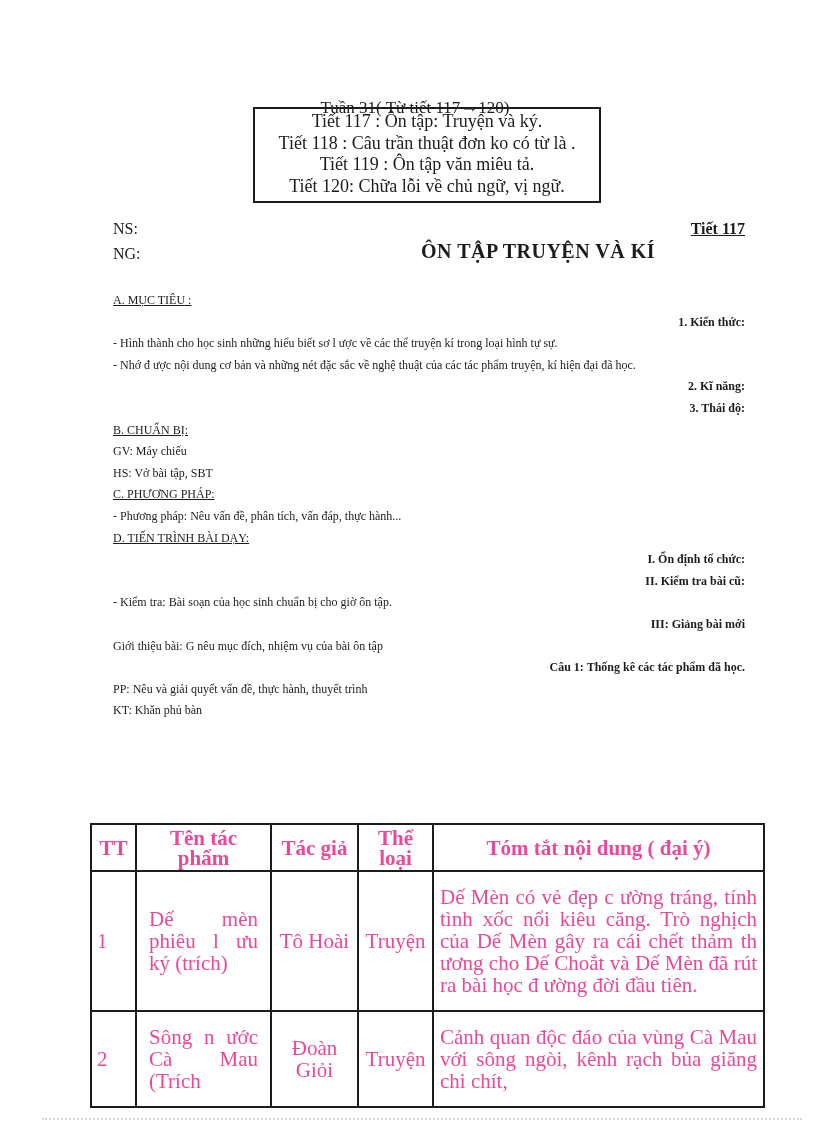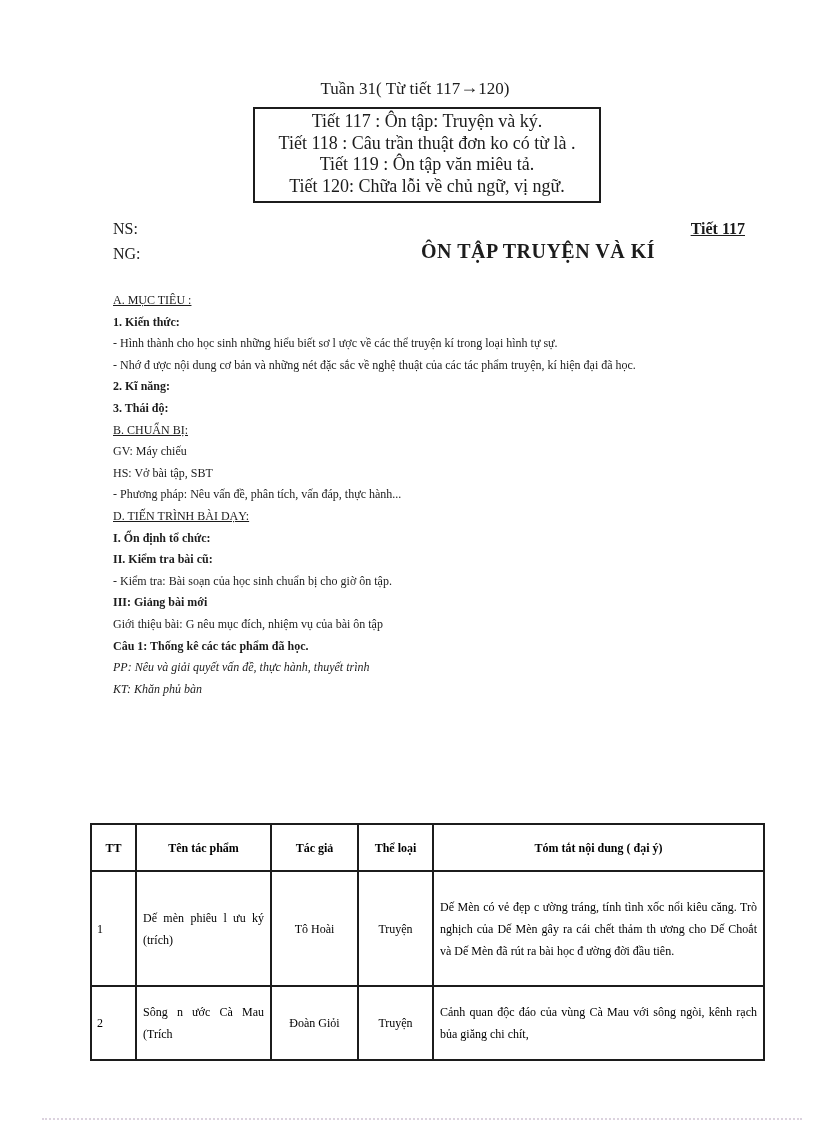--- a/index.html
+++ b/index.html
@@ -7,21 +7,21 @@
     position:relative;
     width:816px;height:1123px;
     background:#ffffff;
     font-family:"Liberation Serif","DejaVu Serif",serif;
     color:#1c1c1c;
     overflow:hidden;
     margin:0 auto;
   }
   
   .week-title{
-    position:absolute;top:76px;left:0;width:100%;
+    position:absolute;top:95px;left:0;width:100%;
     text-align:center;text-indent:14px;
     font-size:17px;line-height:22px;
   }
   .week-title .arrow{font-size:18px;vertical-align:1px;}
   
   .schedule-box{
     position:absolute;top:107px;left:253px;width:348px;
     border:2px solid #1c1c1c;box-sizing:border-box;
     padding:2px 2px 4px 2px;
   }
@@ -38,42 +38,42 @@
     font-weight:bold;font-size:20px;white-space:nowrap;letter-spacing:.5px;
   }
   
   .body-text{
     position:absolute;top:290px;left:113px;width:632px;
     font-size:12px;line-height:21.6px;
   }
   .line{margin:0;}
   .line.justify{text-align:justify;}
   .u{text-decoration:underline;}
-  .b{font-weight:bold;}
-  .i{font-style:italic;}
+  .b{font-weight:bold;text-align:right;}
+  .i{}
   
   .lesson-table{
     position:absolute;top:823px;left:90px;
     border-collapse:collapse;table-layout:fixed;width:673px;
-    font-size:12px;line-height:22px;color:#000000;
+    font-size:21px;line-height:22px;color:#ec4899;
   }
   .lesson-table td,.lesson-table th{
     border:2px solid #1c1c1c;
     padding:1px 5px;box-sizing:border-box;
     vertical-align:middle;font-weight:normal;
   }
   .lesson-table th{font-weight:bold;text-align:center;height:47px;line-height:20px;}
   .col-tt{width:45px;}
   .col-ten{width:135px;}
   .col-tacgia{width:87px;}
   .col-theloai{width:75px;}
   .col-tomtat{width:331px;}
   .row-1 td{height:115px;}
   .row-2 td{height:46px;}
-  td.cell-ten{text-align:justify;padding:1px 6px;}
+  td.cell-ten{text-align:justify;padding:1px 12px;}
   td.cell-tacgia,td.cell-theloai{text-align:center;}
   td.cell-tomtat{text-align:justify;padding:14px 6px;}
   
   .bottom-dotted{
     position:absolute;top:1118px;left:42px;right:14px;height:0;
     border-top:2px dotted #cfc3d4;opacity:.75;
   }
 </style>
 </head>
 <body>
@@ -103,20 +103,21 @@
   <div class="body-text">
     <p class="line u">A. MỤC TIÊU :</p>
     <p class="line b">1. Kiến thức:</p>
     <p class="line justify">- Hình thành cho học sinh những hiểu biết sơ l ược về các thể truyện kí trong loại hình tự sự.</p>
     <p class="line justify">- Nhớ đ ược nội dung cơ bản và những nét đặc sắc về nghệ thuật của các tác phẩm truyện, kí hiện đại đã học.</p>
     <p class="line b">2. Kĩ năng:</p>
     <p class="line b">3. Thái độ:</p>
     <p class="line u">B. CHUẨN BỊ:</p>
     <p class="line">GV: Máy chiếu</p>
     <p class="line">HS: Vở bài tập, SBT</p>
+    <p class="line u">C. PHƯƠNG PHÁP:</p>
     <p class="line">- Phương pháp: Nêu vấn đề, phân tích, vấn đáp, thực hành...</p>
     <p class="line u">D. TIẾN TRÌNH BÀI DẠY:</p>
     <p class="line b">I. Ổn định tổ chức:</p>
     <p class="line b">II. Kiểm tra bài cũ:</p>
     <p class="line">- Kiểm tra: Bài soạn của học sinh chuẩn bị cho giờ ôn tập.</p>
     <p class="line b">III: Giảng bài mới</p>
     <p class="line">Giới thiệu bài: G nêu mục đích, nhiệm vụ của bài ôn tập</p>
     <p class="line b">Câu 1: Thống kê các tác phẩm đã học.</p>
     <p class="line i">PP: Nêu và giải quyết vấn đề, thực hành, thuyết trình</p>
     <p class="line i">KT: Khăn phủ bàn</p>

